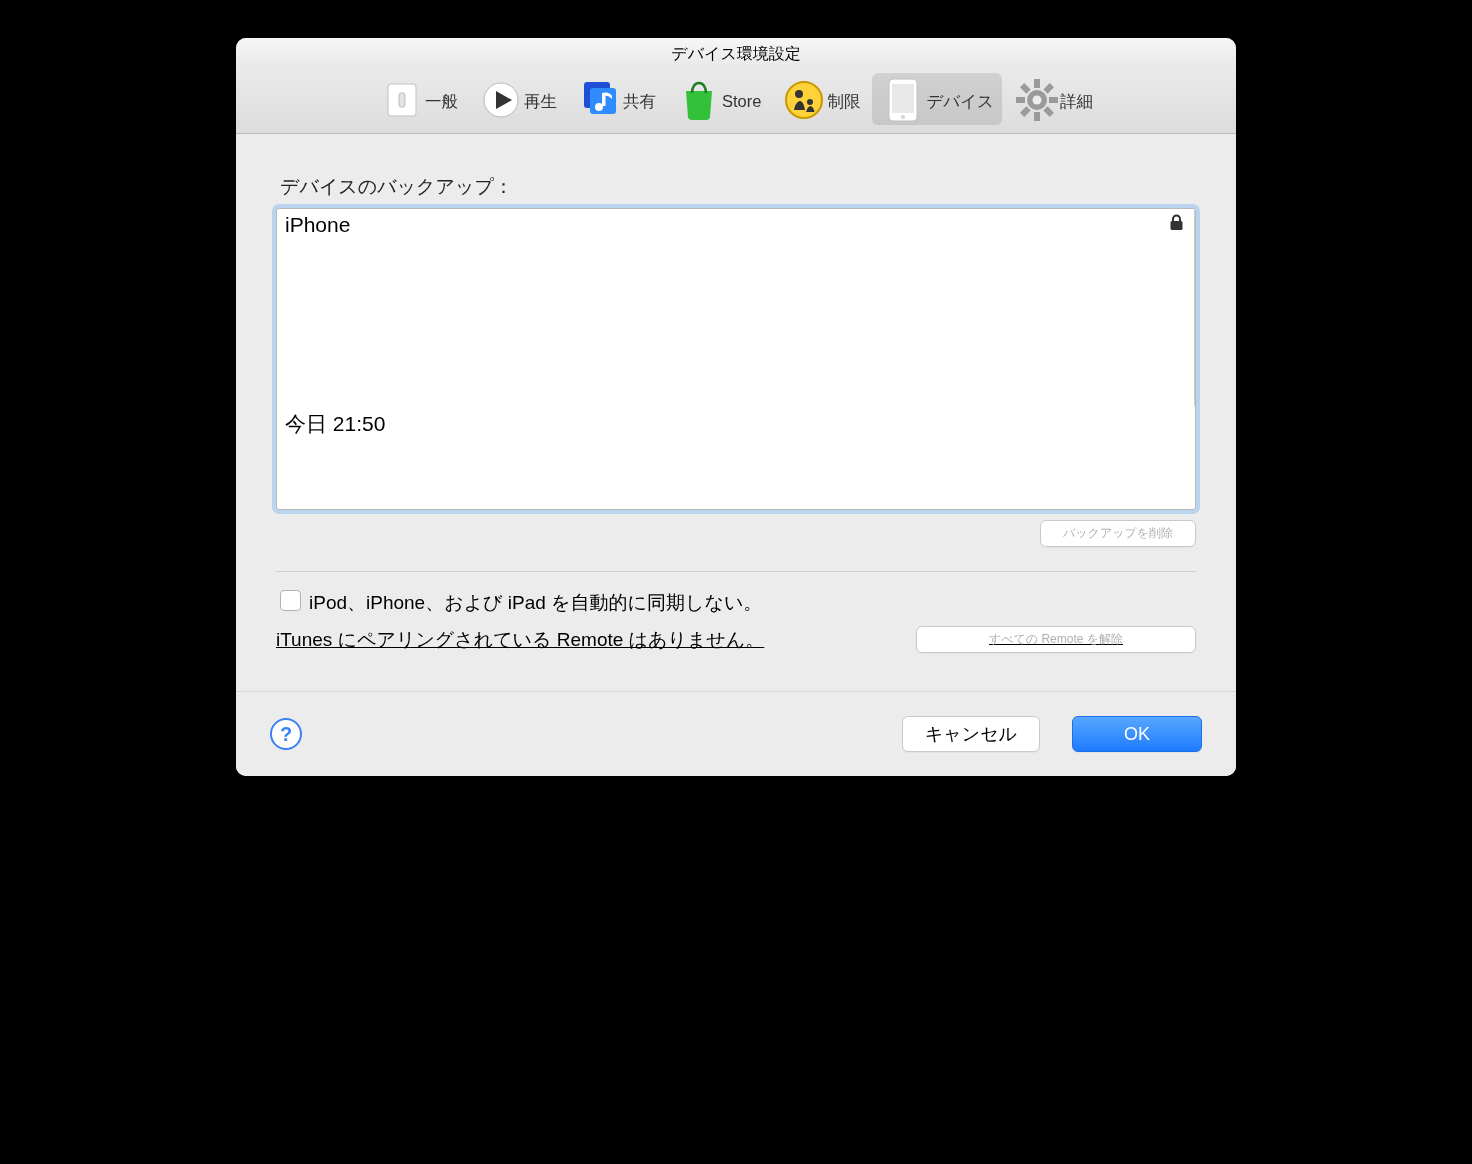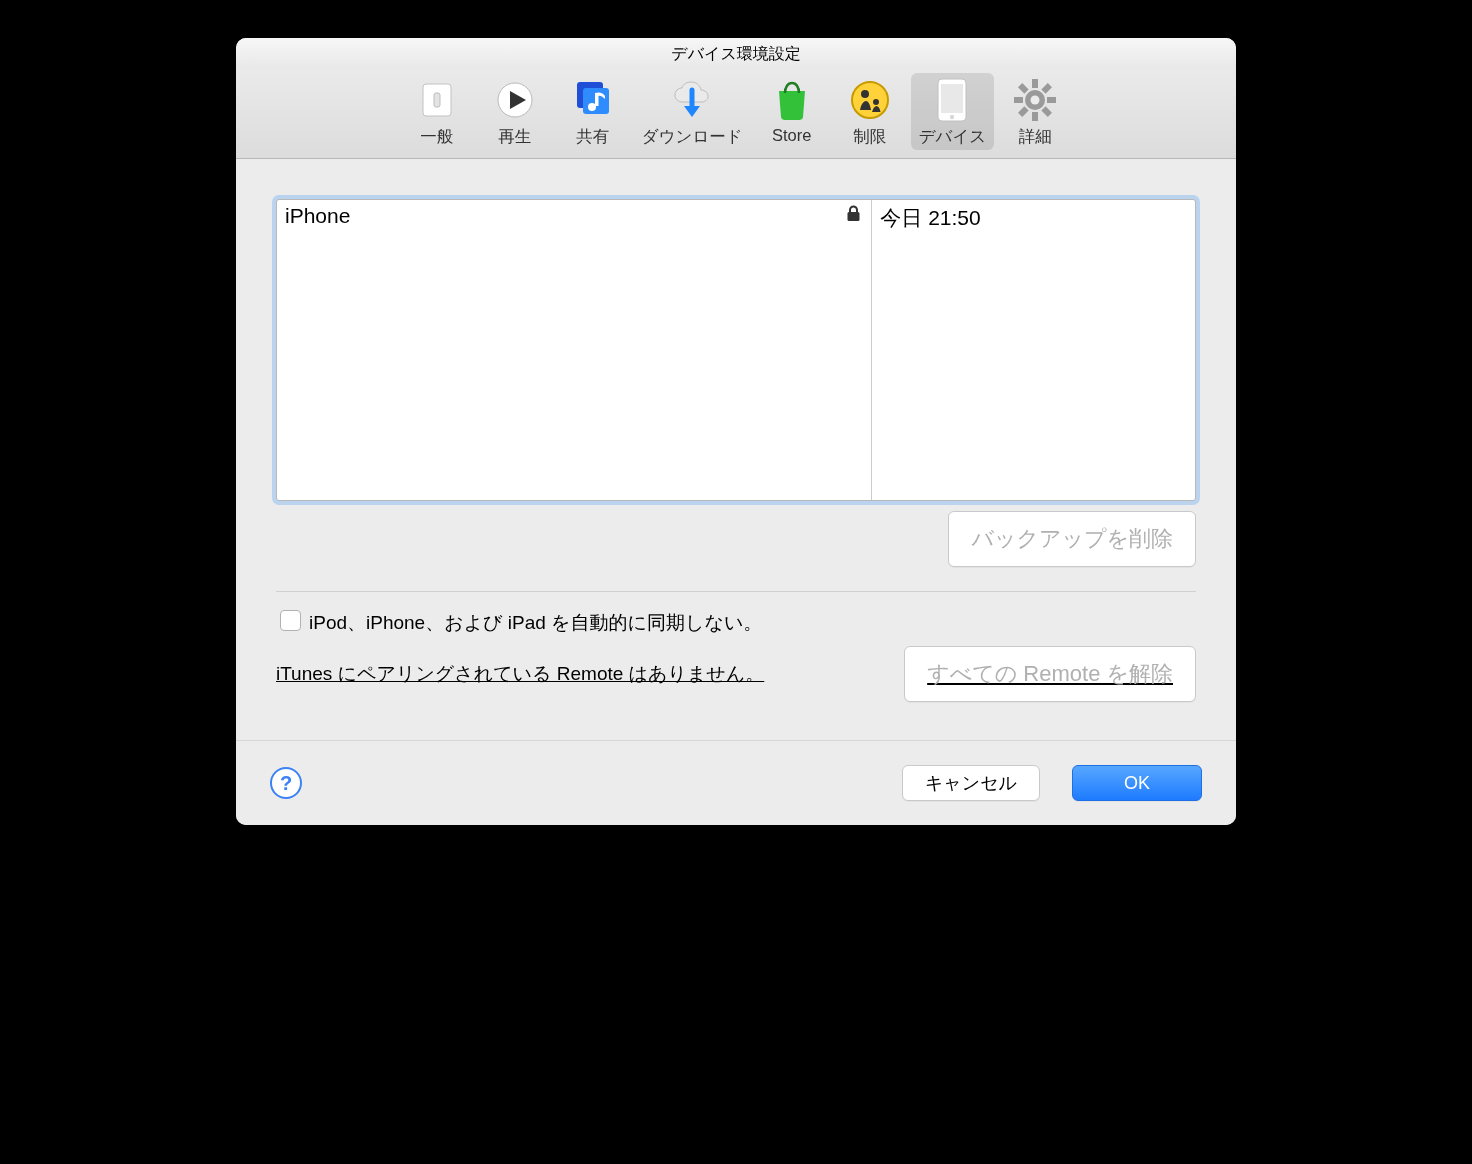--- a/index.html
+++ b/index.html
@@ -23,21 +23,21 @@
     font-size:16px;
     background:linear-gradient(#f7f7f7,#e8e8e8);
   }
   .toolbar{
     display:flex; justify-content:center; gap:0;
     padding:4px 0 8px;
     background:linear-gradient(#eaeaea,#dcdcdc);
     border-bottom:1px solid #b8b8b8;
   }
   .tool{
-    display:flex; flex-direction:column; align-items:center;
+    display:flex; flex-direction:row; align-items:center;
     padding:4px 8px 2px; margin:0 2px;
     border-radius:6px;
     font-size:17px;
     cursor:default;
     min-width:58px;
   }
   .tool.selected{ background:rgba(0,0,0,.10); }
   .tool .ico{ width:46px; height:46px; display:flex; align-items:center; justify-content:center; }
   .tool .lbl{ margin-top:3px; color:#333; font-size:16.5px; }
   .content{
@@ -45,32 +45,33 @@
   }
   .section-label{ font-size:19px; margin:0 0 8px 4px; color:#222; }
   .listbox{
     display:flex;
     background:#fff;
     border:1px solid #b8b8b8;
     border-radius:3px;
     height:300px;
     box-shadow:0 0 0 4px rgba(95,165,245,.35);
     overflow:hidden;
+    flex-direction:column;
   }
   .listcol{ padding:4px 8px; font-size:21px; }
   .col-name{ flex: 0 0 63%; border-right:1px solid #ccc; position:relative; }
   .col-date{ flex:1; }
   .lock{ position:absolute; right:10px; top:5px; }
   .row-actions{ display:flex; justify-content:flex-end; margin-top:10px; }
   .btn{
     background:#fff;
     border:1px solid #c9c9c9;
     border-radius:6px;
-    padding:12px 22px;
-    font-size:22px;
+    padding:4px 22px;
+    font-size:12px;
     box-shadow:0 1px 0 rgba(0,0,0,.04);
     cursor:default;
   }
   .btn.primary{
     background:linear-gradient(#57a7ff,#1e7bff);
     border:1px solid #1e6fe6;
     color:#fff;
   }
   .btn[disabled]{ color:#b0b0b0; }
   .divider{ border:none; border-top:1px solid #d0d0d0; margin:24px 0 18px; }
@@ -131,30 +132,20 @@
           <rect x="5" y="3" width="26" height="26" rx="3" fill="#1e4fd6"></rect>
           <rect x="11" y="9" width="26" height="26" rx="3" fill="#2f8cff"></rect>
           <circle cx="20" cy="28" r="4" fill="#fff"></circle>
           <rect x="23" y="14" width="3.5" height="13" fill="#fff"></rect>
           <path d="M23 14 Q30 12 33 17 L33 20 Q29 16 26.5 17 Z" fill="#fff"></path>
         </svg>
       </span>
       <span class="lbl">共有</span>
     </div>
 
-    <div class="tool">
-      <span class="ico">
-        <svg width="44" height="40">
-          <path d="M13 22c-5 0-8-3-8-7 0-4 3-7 7-7 1-4 5-6 9-6 5 0 9 3 10 8 4 0 7 3 7 6 0 4-3 6-7 6z" fill="#eaeaea" stroke="#bdbdbd"></path>
-          <line x1="22" y1="10" x2="22" y2="30" stroke="#1e86ff" stroke-width="5" stroke-linecap="round"></line>
-          <polygon points="14,26 30,26 22,37" fill="#1e86ff"></polygon>
-        </svg>
-      </span>
-      <span class="lbl">ダウンロード</span>
-    </div>
 
     <div class="tool">
       <span class="ico">
         <svg width="38" height="42">
           <path d="M6 12h26l-2 26c0 2-2 3-4 3H12c-2 0-4-1-4-3z" fill="#34c13a"></path>
           <path d="M12 14c0-6 3-10 7-10s7 4 7 10" fill="none" stroke="#1f7d23" stroke-width="2.5"></path>
         </svg>
       </span>
       <span class="lbl">Store</span>
     </div>
@@ -202,20 +193,21 @@
             </g>
           </g>
           <circle cx="21" cy="21" r="4.5" fill="#ececec"></circle>
         </svg>
       </span>
       <span class="lbl">詳細</span>
     </div>
   </div>
 
   <div class="content">
+    <div class="section-label">デバイスのバックアップ：</div>
 
     <div class="listbox">
       <div class="listcol col-name">
         <span>iPhone</span>
         <span class="lock">
           <svg width="15" height="17">
             <rect x="1.5" y="7" width="12" height="9" rx="1.5" fill="#333"></rect>
             <path d="M4 7V5a3.5 3.5 0 0 1 7 0v2" fill="none" stroke="#333" stroke-width="2"></path>
           </svg>
         </span>

